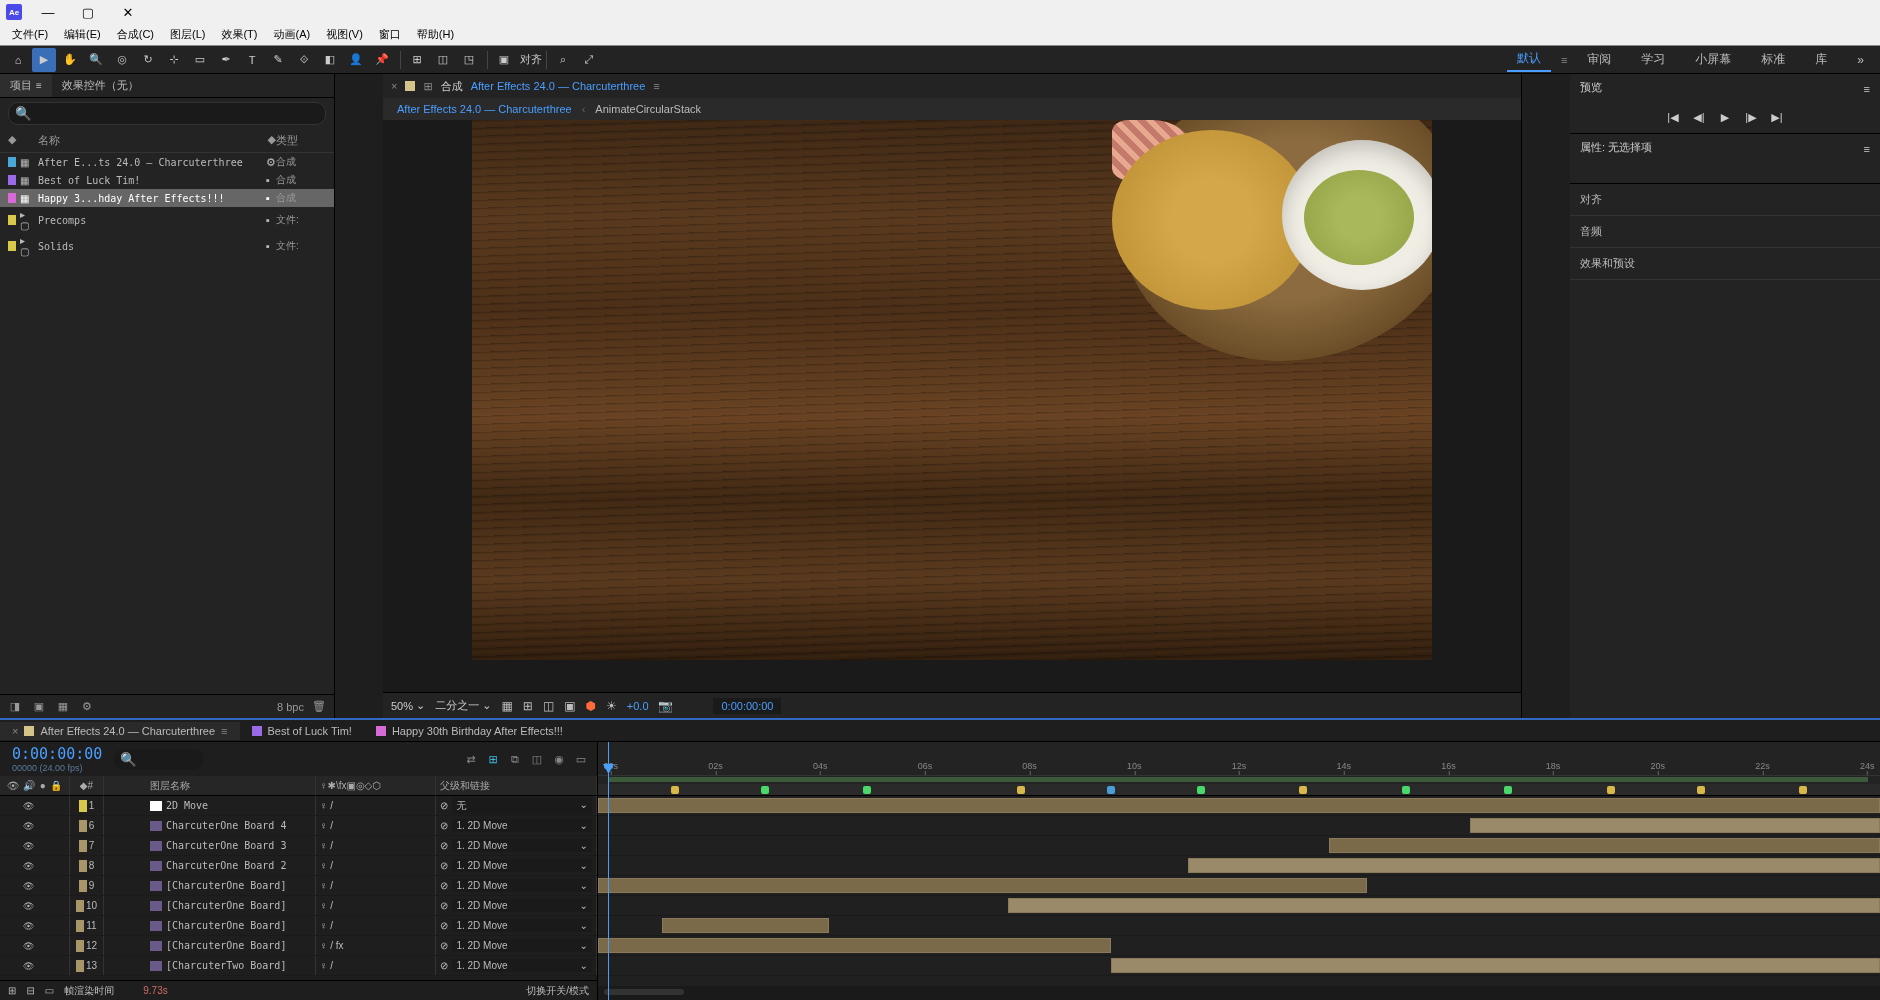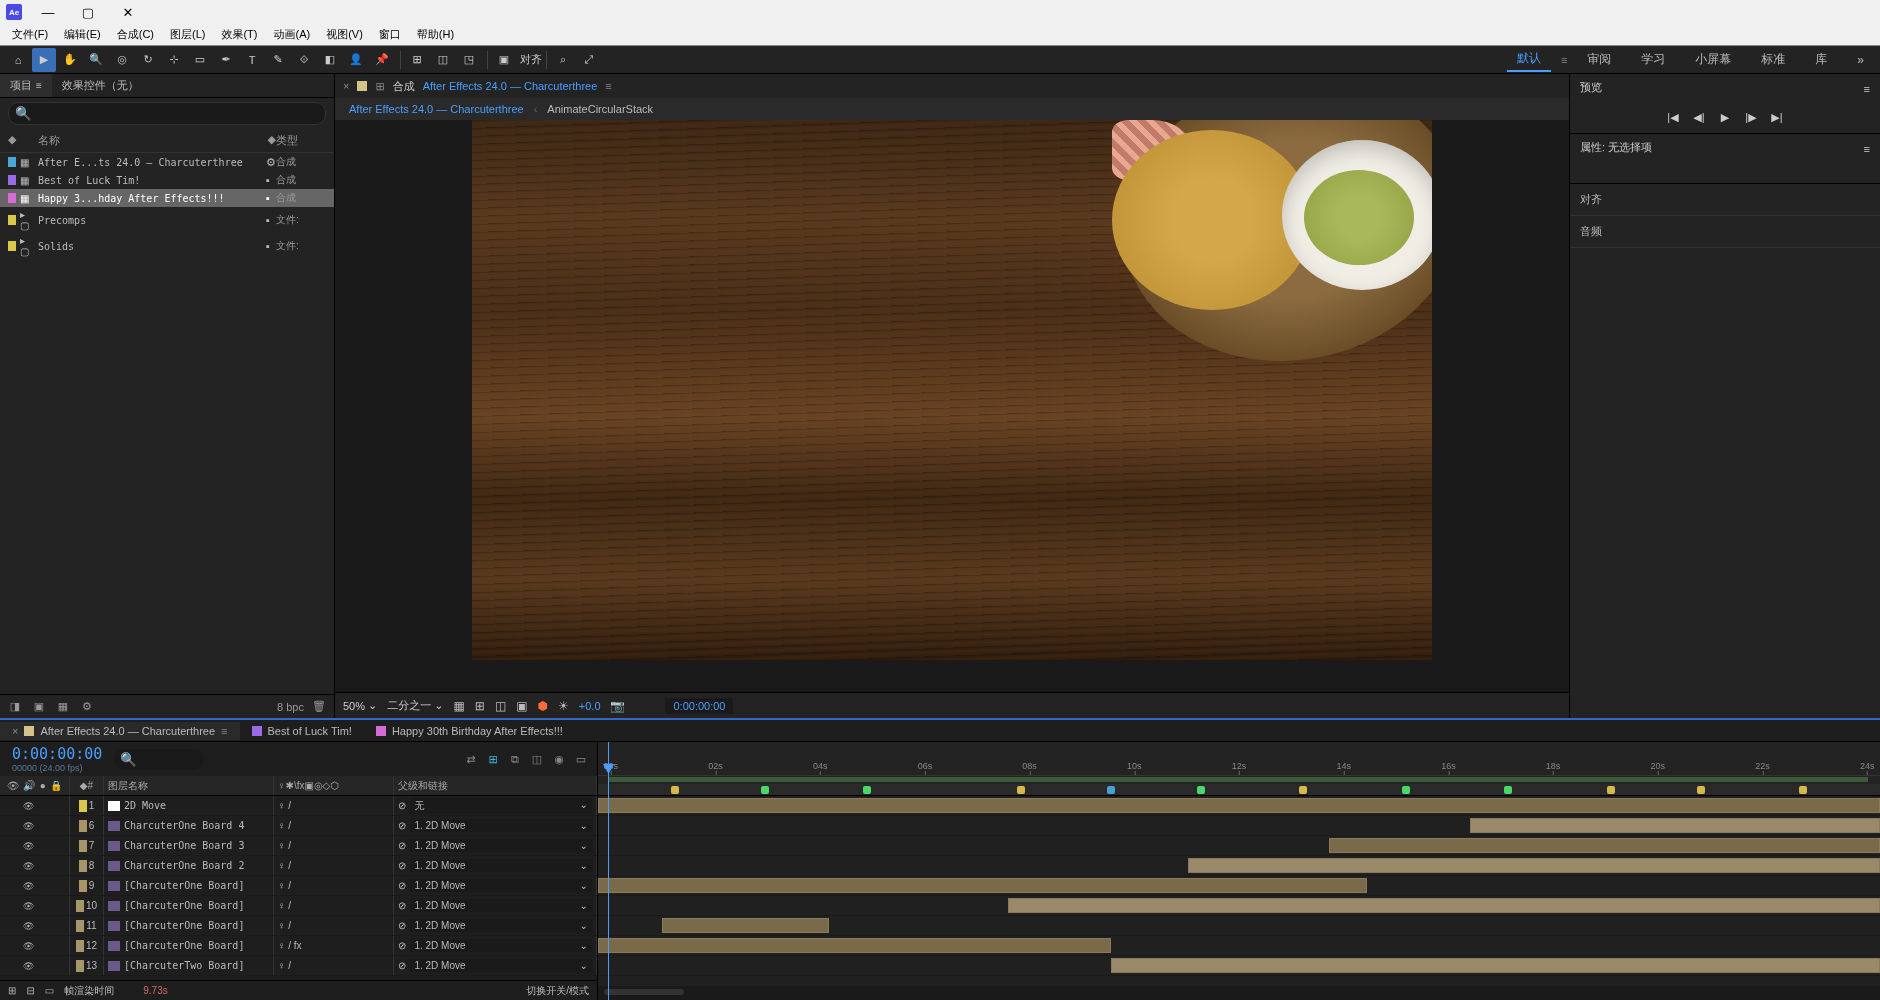--- a/index.html
+++ b/index.html
@@ -20,21 +20,21 @@
 .toolbar { height: 28px; background: #232323; display: flex; align-items: center; padding: 0 6px; border-bottom: 1px solid #000; }
 .toolbar .tool { width: 24px; height: 24px; display: flex; align-items: center; justify-content: center; margin-right: 2px; color: #ccc; cursor: pointer; border-radius: 2px; }
 .toolbar .tool.active { background: #3a6fb8; }
 .toolbar .sep { width: 1px; height: 18px; background: #444; margin: 0 4px; }
 .toolbar .right { margin-left: auto; display: flex; align-items: center; gap: 10px; }
 .toolbar .ws-btn { color: #bbb; padding: 3px 10px; cursor: pointer; font-size: 12px; }
 .toolbar .ws-btn.active { color: #4a9eff; }
 .toolbar .ws-btn.underline { border-bottom: 2px solid #4a9eff; }
 
 
-.main { display: flex; height: 644px; }
+.main { display: flex; height: 644px; gap: 48px; }
 .panel { background: #232323; border-right: 1px solid #000; display: flex; flex-direction: column; }
 .panel-tabs { display: flex; height: 24px; border-bottom: 1px solid #000; align-items: center; }
 .panel-tab { padding: 4px 10px; color: #bbb; cursor: pointer; display: flex; align-items: center; gap: 4px; }
 .panel-tab.active { background: #2e2e2e; }
 .panel-tab .menu-icon { font-size: 10px; }
 
 
 .project-panel { width: 335px; }
 .project-header { display: flex; padding: 8px; gap: 8px; }
 .thumb { width: 96px; height: 54px; background: #f5f5f5; border: 1px solid #000; }
@@ -95,21 +95,21 @@
 .tl-time { color: #4a9eff; font-size: 15px; font-family: Consolas, monospace; }
 .tl-time-sub { color: #5a7a9a; font-size: 9px; }
 .tl-search { background: #1a1a1a; border: none; color: #ccc; padding: 3px 6px; width: 90px; border-radius: 10px; }
 .tl-tool-icons { margin-left: auto; display: flex; gap: 6px; padding-right: 8px; }
 .tl-tool-icons .ti { width: 16px; height: 16px; color: #888; cursor: pointer; display: flex; align-items: center; justify-content: center; }
 .tl-tool-icons .ti.cyan { color: #3eb8d8; }
 .tl-columns-header { height: 20px; display: flex; align-items: center; background: #262626; border-bottom: 1px solid #000; font-size: 10px; color: #aaa; }
 .tlc { padding: 0 4px; border-right: 1px solid #333; display: flex; align-items: center; height: 100%; }
 .tlc.vis { width: 70px; gap: 4px; justify-content: center; }
 .tlc.num { width: 34px; justify-content: center; }
-.tlc.name { width: 170px; }
+.tlc.name { width: 170px; margin-left: 42px; }
 .tlc.sw { width: 120px; }
 .tlc.parent { flex: 1; }
 .tl-rows { flex: 1; overflow: auto; }
 .tl-row { height: 20px; display: flex; align-items: center; font-size: 10px; border-bottom: 1px solid #1a1a1a; }
 .tl-row .tlc.vis span { font-size: 9px; }
 .tl-row .ctag { width: 8px; height: 12px; margin-right: 2px; }
 .tl-row .layer-icon { width: 12px; height: 10px; margin-right: 4px; display: inline-block; }
 .tl-row .layer-name { font-family: Consolas, monospace; }
 .tl-row .sw-icons { display: flex; gap: 2px; }
 .tl-row .parent-sel { display: flex; align-items: center; gap: 4px; width: 100%; }
@@ -322,20 +322,21 @@
     <div class="rp-section">
       <div class="rp-header">
           <span>属性: 无选择项</span>
           <span>≡</span>
         </div>
       <div style="height:22px;"></div>
     </div>
     <div id="rp-sections">
         <div class="rp-sub">对齐</div>
         <div class="rp-sub">音频</div>
+        <div class="rp-sub">效果和预设</div>
       </div>
   </div>
 </div>
 
 <div class="timeline">
   <div class="tl-tabs" id="tl-tabs">
       <div class="tl-tab active">
         <span style="color:#888">×</span> 
         <span class="sq" style="background:#d4c48a"></span>
         <span>After Effects 24.0 — Charcuterthree</span> 

